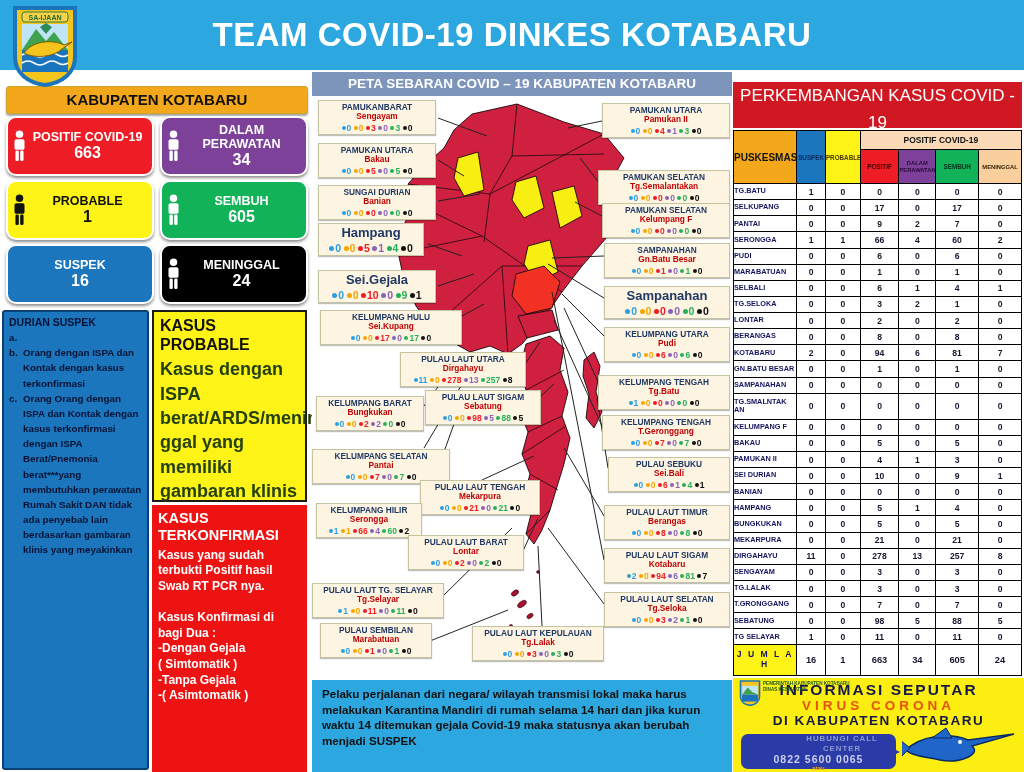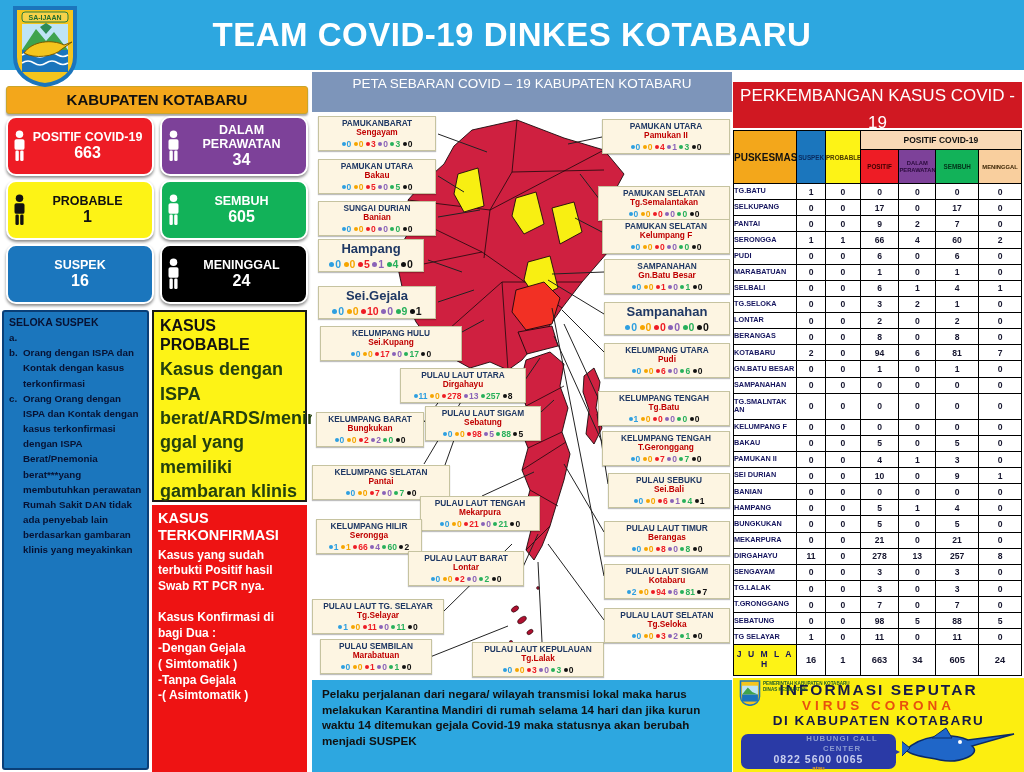--- a/index.html
+++ b/index.html
@@ -32,21 +32,21 @@
   .probable-panel{left:152px;top:310px;width:155px;height:192px;background:#fdf316;
                   border:2px solid #1a1a1a;padding:4px 6px;}
   .probable-panel .ttl{font-size:16px;font-weight:bold;color:#111;line-height:1.2;}
   .probable-panel .bdy{font-size:18px;font-weight:bold;color:#23400e;line-height:1.35;margin-top:3px;}
   .confirmed-panel{left:152px;top:505px;width:155px;height:267px;background:#ee1313;
                    padding:5px 6px;color:#fff;}
   .confirmed-panel .ttl{font-size:14.5px;font-weight:bold;line-height:1.2;}
   .confirmed-panel .bdy{font-size:12px;font-weight:bold;line-height:1.3;margin-top:3px;white-space:pre-line;}
   
   .map-panel{left:312px;top:72px;width:420px;height:606px;}
-  .map-title{height:40px;background:#7d95ba;color:#fff;font-weight:normal;font-size:13.5px;
+  .map-title{height:24px;background:#7d95ba;color:#fff;font-weight:bold;font-size:13.5px;
              text-align:center;line-height:24px;}
   .map-body{position:relative;width:420px;height:582px;background:#fff;}
   .map-body svg{position:absolute;left:0;top:0;}
   .mlabel{position:absolute;background:#fdf5e2;border:1px solid #c6c3a0;box-shadow:0 1px 1px rgba(0,0,0,.25);
           text-align:center;padding:1px 2px;box-sizing:border-box;z-index:3;}
   .mlabel .t1{font-size:8.3px;font-weight:bold;color:#1f3864;line-height:1.25;}
   .mlabel .t2{font-size:8.3px;font-weight:bold;color:#c00000;line-height:1.2;}
   .mlabel.big .t1{font-size:13px;}
   .vals{display:flex;justify-content:center;align-items:center;gap:2.5px;margin-top:1px;}
   .val{display:inline-flex;align-items:center;font-weight:bold;font-size:8.5px;}
@@ -178,21 +178,21 @@
   <rect x="13.1" y="33" width="5.4" height="17" rx="2.2" fill="#ffffff"></rect>
       </svg>
       <div class="ptxt">
         <div class="lab">MENINGGAL</div>
         <div class="num">24</div>
       </div>
     </div>
   </div>
 
 <div class="abs panel suspek-panel">
-  <div class="ttl">SELOKA SUSPEK</div>
+  <div class="ttl">DURIAN SUSPEK</div>
   <div id="suspek-list">
       <div class="itm">
         <span class="m">a.</span>
       </div>
       <div class="itm">
         <span class="m">b.</span>
         <span>Orang dengan ISPA dan Kontak dengan kasus terkonfirmasi</span>
       </div>
       <div class="itm">
         <span class="m">c.</span>

